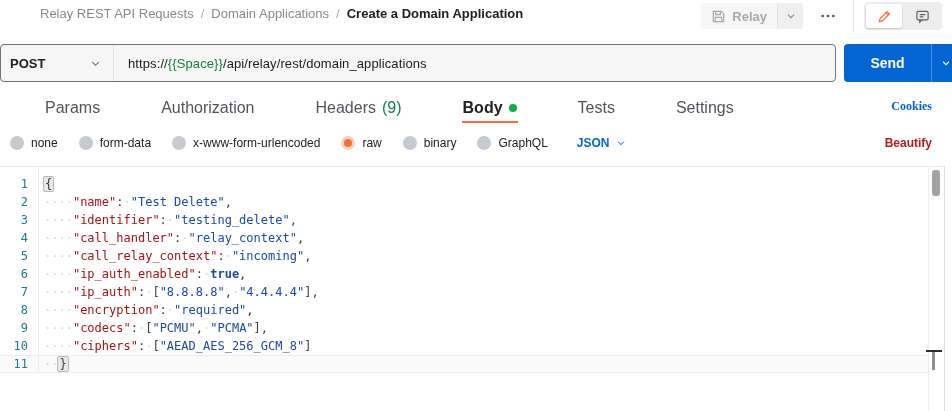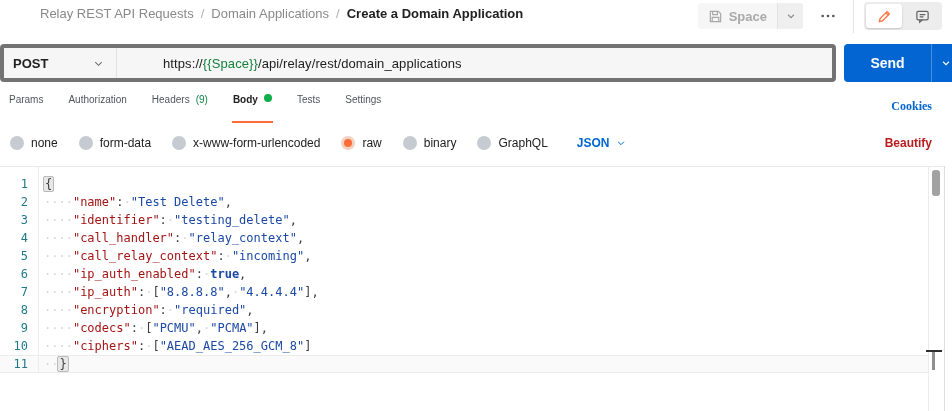--- a/index.html
+++ b/index.html
@@ -20,39 +20,39 @@
                background:#efefef; border-left:1px solid #e2e2e2; cursor:pointer; }
   .more-btn { width:30px; height:26px; display:flex; align-items:center; justify-content:center; cursor:pointer; }
   .hdr-divider { width:1px; height:34px; background:#e4e4e4; }
   .segmented { display:flex; gap:2px; background:#ededed; border-radius:4px; padding:2px; }
   .seg-btn { width:36px; height:24px; display:flex; align-items:center; justify-content:center; border-radius:3px; cursor:pointer; }
   .seg-btn.on { background:#ffffff; box-shadow:0 1px 2px rgba(0,0,0,.18); }
 
   
   .req-row { position:absolute; top:44px; left:0; width:952px; height:38px; }
   .method-url { position:absolute; left:0; top:0; width:836px; height:38px;
-                background:#f6f6f6; border:4px solid #737373; border-radius:4px;
-                display:flex; align-items:center;gap:32px; }
+                background:#f6f6f6; border:1px solid #737373; border-radius:4px;
+                display:flex; align-items:center; }
   .method { width:113px; height:100%; display:flex; align-items:center; justify-content:space-between;
             padding:0 12px 0 9px; cursor:pointer; border-right:1px solid #e2e2e2; }
   .method .m-lbl { font-size:13px; font-weight:700; }
   .url { flex:1; padding-left:14px; font-size:13px; letter-spacing:.1px; cursor:text; white-space:nowrap; overflow:hidden; }
   .url .var { color:#15803d; }
   .send-btn { position:absolute; left:844px; top:0; width:115px; height:38px; background:#0265d2;
               border-radius:4px; display:flex; overflow:hidden; cursor:pointer; }
   .send-main { flex:1; display:flex; align-items:center; justify-content:center;
                color:#fff; font-size:14px; font-weight:700; }
   .send-chev { width:28px; display:flex; align-items:center; justify-content:center;
                border-left:1px solid rgba(255,255,255,.28); }
 
   
   .tabs-row { position:absolute; top:94px; left:0; width:952px; height:29px; }
   .tabs-list { position:absolute; left:8px; top:0; display:flex; gap:23px; height:29px; }
-  .tab { display:flex; align-items:flex-start; gap:6px; font-size:10px; color:#50555c;
-         cursor:pointer; padding:0 1px; border-bottom:2px solid transparent; }
+  .tab { display:flex; align-items:center; gap:6px; font-size:16px; color:#50555c;
+         cursor:pointer; padding:0 1px; border-bottom:2px solid transparent;margin-left:36px; }
   .tab.active { color:#212121; font-weight:700; border-bottom-color:#ff6c37; }
   .tab-count { color:#0e8345; }
   .tab-dot { width:8px; height:8px; border-radius:50%; background:#0caf49; }
   .cookies-link { position:absolute; right:20px; top:5px; font-size:12px; font-weight:700; color:#0265d2; cursor:pointer;font-family:Liberation Serif, serif; }
 
   
   .modes-row { position:absolute; top:130px; left:0; width:952px; height:26px; }
   .modes-list { position:absolute; left:10px; top:0; height:26px; display:flex; gap:21px; align-items:center; }
   .mode { display:flex; gap:7px; font-size:12px; color:#212121; cursor:pointer; }
   .radio { width:14px; height:14px; border-radius:50%; background:#c6cbd1; position:relative; }
@@ -103,21 +103,21 @@
   <div class="header-actions">
     <div class="save-group">
       <div class="save-btn">
         <span>
           <svg width="15" height="15" viewBox="0 0 16 16" fill="none" stroke="#a9a9a9" stroke-width="1.3">
             <path d="M2.5 2.5h8.5l2.5 2.5v8.5h-11z"></path>
               <path d="M5 2.5v3.5h5v-3.5"></path>
               <path d="M4.5 13.5v-4.5h7v4.5"></path>
           </svg>
         </span>
-        <span class="lbl">Space</span>
+        <span class="lbl">Relay</span>
       </div>
       <div class="save-chev">
         <span>
           <svg width="10" height="10" viewBox="0 0 24 24" fill="none" stroke="#8b8b8b" stroke-width="2.6">
               <polyline points="5 9 12 16 19 9"></polyline>
             </svg>
         </span>
       </div>
     </div>
 

